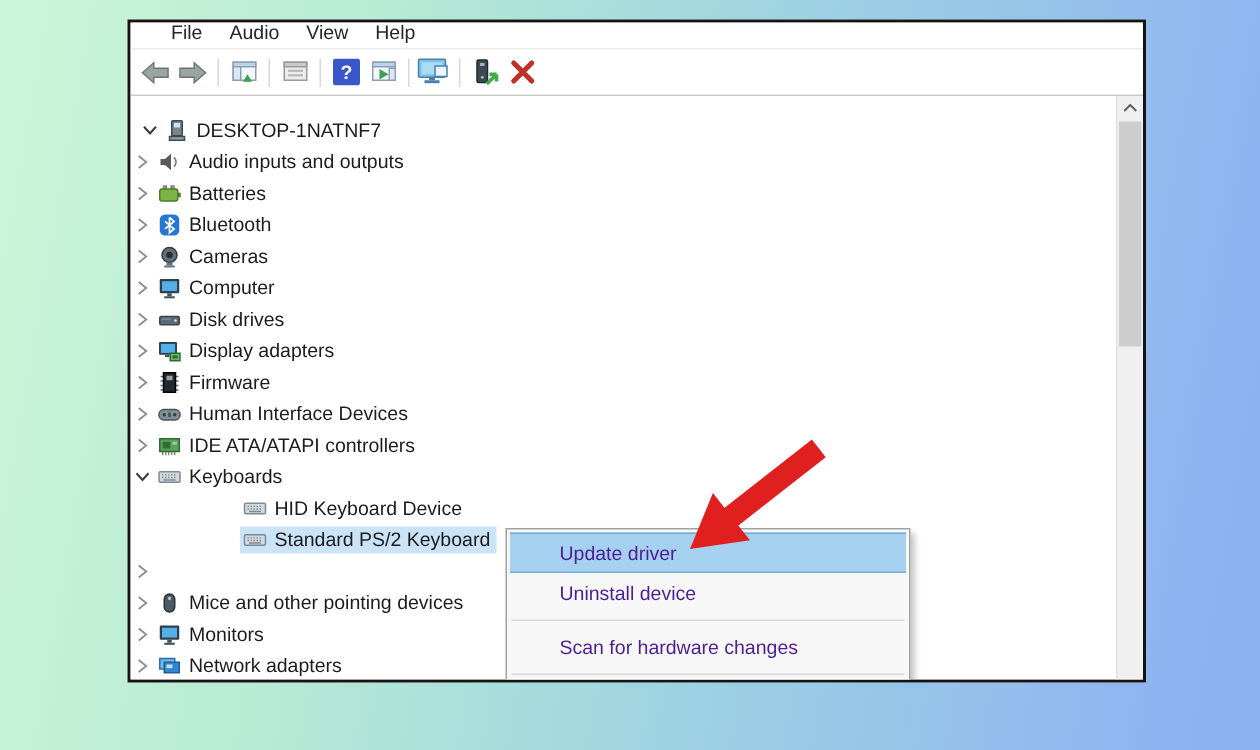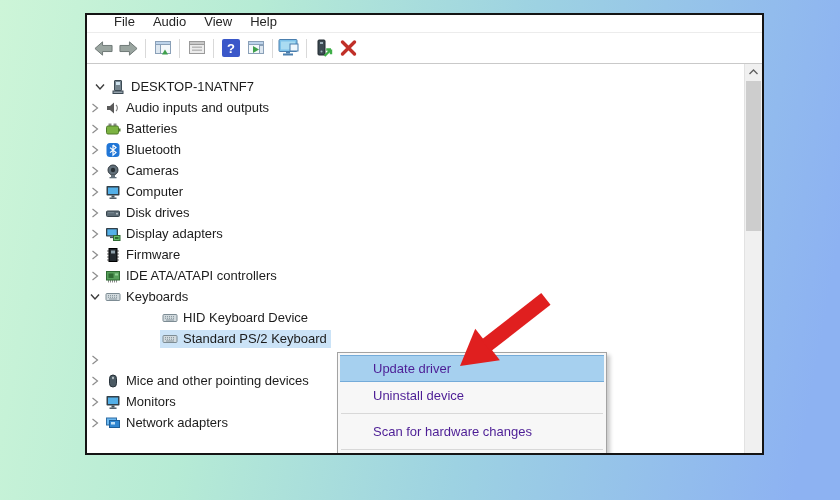--- a/index.html
+++ b/index.html
@@ -310,20 +310,38 @@
           </div>
           <div class="trow lvl1">
             <span class="chev">
               <svg width="8" height="10" viewBox="0 0 8 10">
                 <path d="M1.5 1 L6.5 5 L1.5 9" stroke="#8c8c8c" stroke-width="1.2" fill="none"></path>
               </svg>
             </span>
             <span class="rowc">
               <span class="ticon">
                 <svg width="16" height="16" viewBox="0 0 16 16">
+                  <rect x="1" y="5" width="14" height="7" rx="3.2" fill="#818f98" stroke="#4a555c"></rect>
+                  <circle cx="4.5" cy="8.5" r="1.1" fill="#323c42"></circle>
+                  <circle cx="11.5" cy="8.5" r="1.1" fill="#323c42"></circle>
+                  <rect x="7" y="7" width="2" height="3" fill="#4a555c"></rect>
+                </svg>
+              </span>
+              <span class="tlabel">Human Interface Devices</span>
+            </span>
+          </div>
+          <div class="trow lvl1">
+            <span class="chev">
+              <svg width="8" height="10" viewBox="0 0 8 10">
+                <path d="M1.5 1 L6.5 5 L1.5 9" stroke="#8c8c8c" stroke-width="1.2" fill="none"></path>
+              </svg>
+            </span>
+            <span class="rowc">
+              <span class="ticon">
+                <svg width="16" height="16" viewBox="0 0 16 16">
                   <path d="M3.5 12 V14.5 M5.5 12 V14.5 M7.5 12 V14.5 M9.5 12 V14.5 M11.5 12 V14.5" stroke="#8a8a8a" stroke-width="1"></path>
                   <rect x="1.5" y="3.5" width="13" height="8.5" fill="#58a05c" stroke="#2f6b33"></rect>
                   <rect x="3.5" y="5.5" width="5" height="4.5" fill="#2f6b33"></rect>
                   <rect x="10" y="5.5" width="3" height="2" fill="#8fd093"></rect>
                 </svg>
               </span>
               <span class="tlabel">IDE ATA/ATAPI controllers</span>
             </span>
           </div>
           <div class="trow lvl1">

